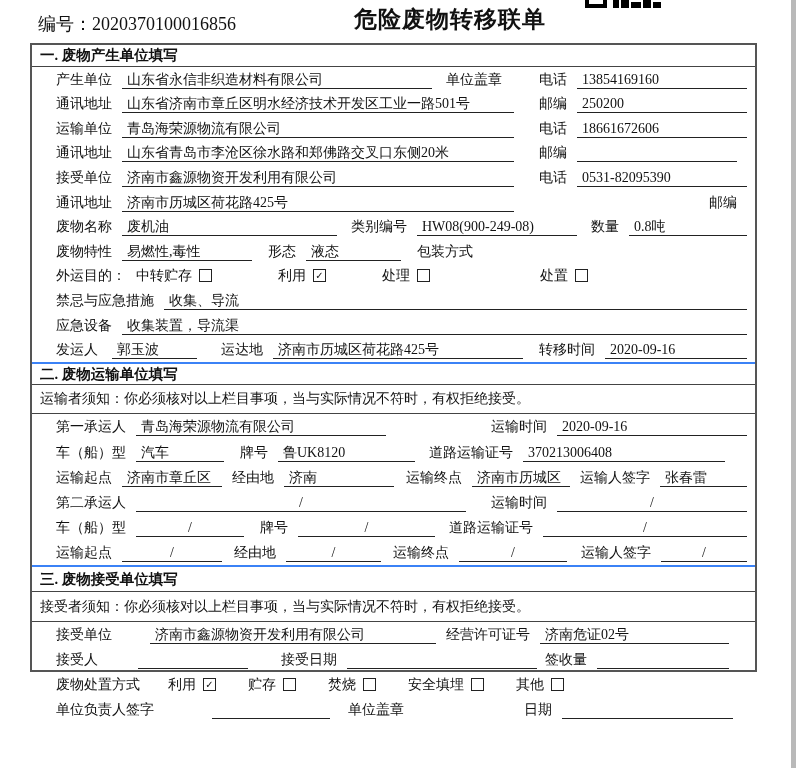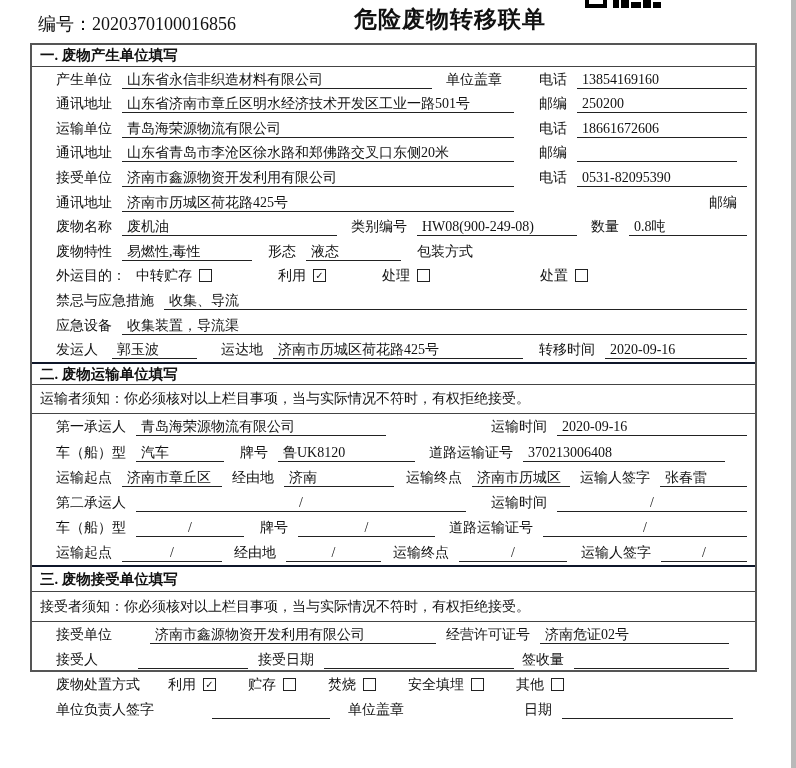--- a/index.html
+++ b/index.html
@@ -9,21 +9,21 @@
   #serial{position:absolute;left:38px;top:12px;font-size:18px;white-space:nowrap;}
   #title{position:absolute;left:250px;top:4px;width:400px;text-align:center;
          font-size:23px;font-weight:bold;letter-spacing:1px;white-space:nowrap;}
   #qr{position:absolute;left:585px;top:0;}
   #edgebar{position:absolute;right:0;top:0;width:5px;height:768px;background:#b9b9b9;}
   
   #form{position:absolute;left:30px;top:43px;width:727px;height:629px;box-sizing:border-box;
         border:2px solid #555;display:flex;flex-direction:column;background:#fff;}
   .sh{box-sizing:border-box;display:flex;align-items:center;font-weight:bold;
       padding-left:8px;border-bottom:1px solid #444;flex:0 0 auto;font-size:14.5px;}
-  .sh.mid{border-top:2px solid #0f172a;text-align:center;}
+  .sh.mid{border-top:2px solid #3b82f6;text-align:center;}
   .notice{box-sizing:border-box;display:flex;align-items:center;padding-left:8px;
           border-bottom:1px solid #444;flex:0 0 auto;white-space:nowrap;}
   .r{box-sizing:border-box;display:flex;align-items:flex-end;
      padding:0 8px 3px 24px;flex:0 0 auto;min-width:0;}
   .lb{line-height:19px;white-space:nowrap;flex:0 0 auto;margin-right:10px;}
   .v{line-height:19px;height:19px;border-bottom:1px solid #222;padding:0 5px;
      white-space:nowrap;overflow:hidden;box-sizing:border-box;min-width:0;}
   .v.c{text-align:center;}
   .f1{flex:1 1 auto;}
   .sp{flex:1 1 auto;}
@@ -231,21 +231,21 @@
     <div class="r" style="height:25px">
       <span class="lb">接受单位</span>
       <span class="v" style="width:286px;margin-left:28px">济南市鑫源物资开发利用有限公司</span>
       <span class="lb" style="margin-left:10px">经营许可证号</span>
       <span class="v f1" style="margin-right:18px">济南危证02号</span>
     </div>
 
     <div class="r" style="height:25px">
       <span class="lb">接受人</span>
       <span class="v" style="width:110px;margin-left:30px"></span>
-      <span class="lb" style="margin-left:10px">接受日期</span>
+      <span class="lb" style="margin-left:33px">接受日期</span>
       <span class="v" style="width:190px"></span>
       <span class="lb" style="margin-left:8px">签收量</span>
       <span class="v f1" style="margin-right:18px"></span>
     </div>
 
     <div class="r" style="height:25px">
       <span class="lb">废物处置方式</span>
       <span class="opt" style="margin-left:18px">
         <span>利用</span>
         <span class="cb">✓</span>

